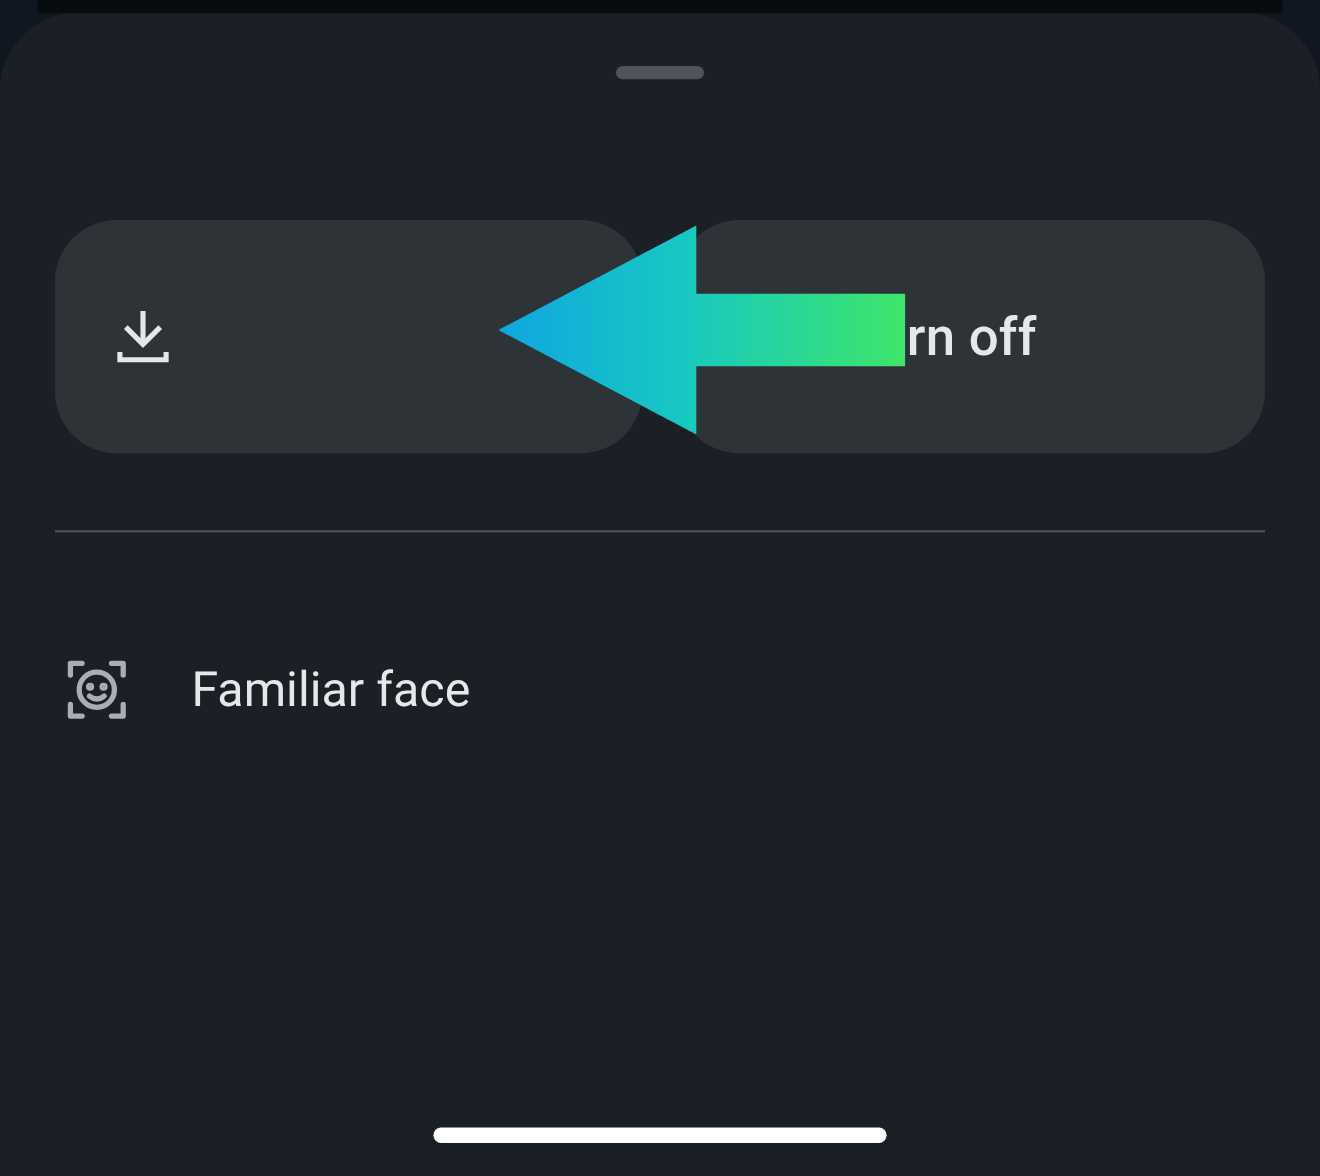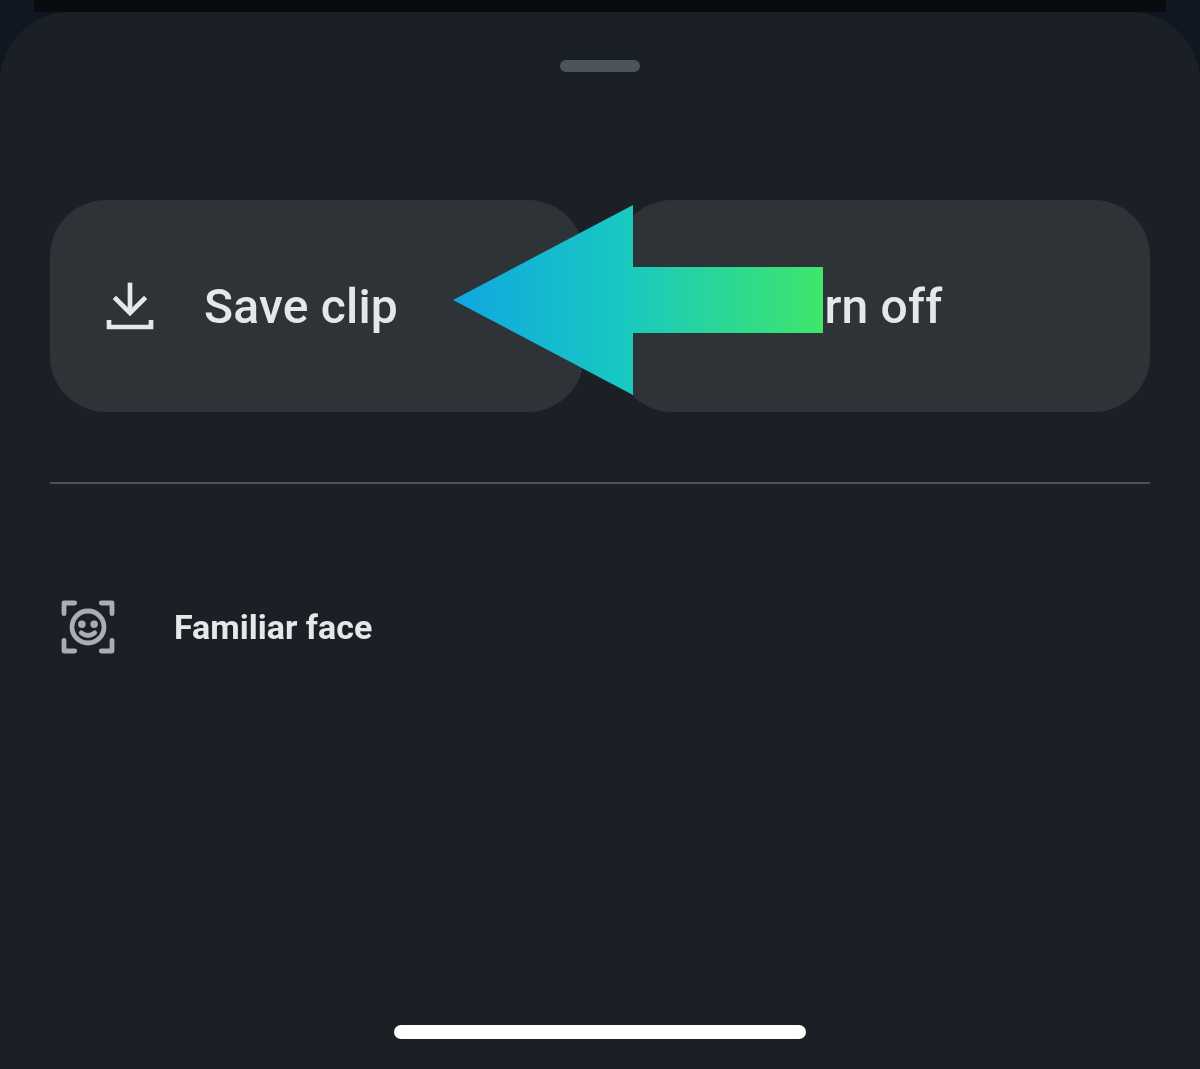--- a/index.html
+++ b/index.html
@@ -74,22 +74,22 @@
     }
     .list-item {
       display: flex;
       align-items: center;
       gap: 54px;
       height: 130px;
       padding-left: 6px;
       color: #e6e7e8;
     }
     .list-item .label {
-      font-size: 34px;
-      font-weight: 700;
+      font-size: 44px;
+      font-weight: 400;
     }
     .list-icon {
       width: 64px;
       height: 64px;
       color: #a8aeb4;
     }
     .list-icon svg { width: 100%; height: 100%; }
 
     .home-indicator {
       position: absolute;
@@ -124,21 +124,20 @@
   <div class="buttons-row">
 
     <div class="pill-button">
       <span class="icon-slot">
         <svg viewBox="0 0 24 24" fill="none" stroke="currentColor" stroke-width="2" stroke-linecap="square" stroke-linejoin="miter">
           <path d="M12 3 L12 14"></path>
           <path d="M6 9 L12 15 L18 9"></path>
           <path d="M3 19 L3 21 L21 21 L21 19"></path>
         </svg>
       </span>
-      <span class="label">Save clip</span>
     </div>
 
     <div class="pill-button">
       <span class="icon-slot">
         <svg viewBox="0 0 24 24" fill="none" stroke="currentColor" stroke-width="2" stroke-linecap="round">
           <path d="M12 3 L12 12"></path>
           <path d="M6.2 6.2 a8 8 0 1 0 11.6 0"></path>
         </svg>
       </span>
       <span class="label">Turn off</span>

